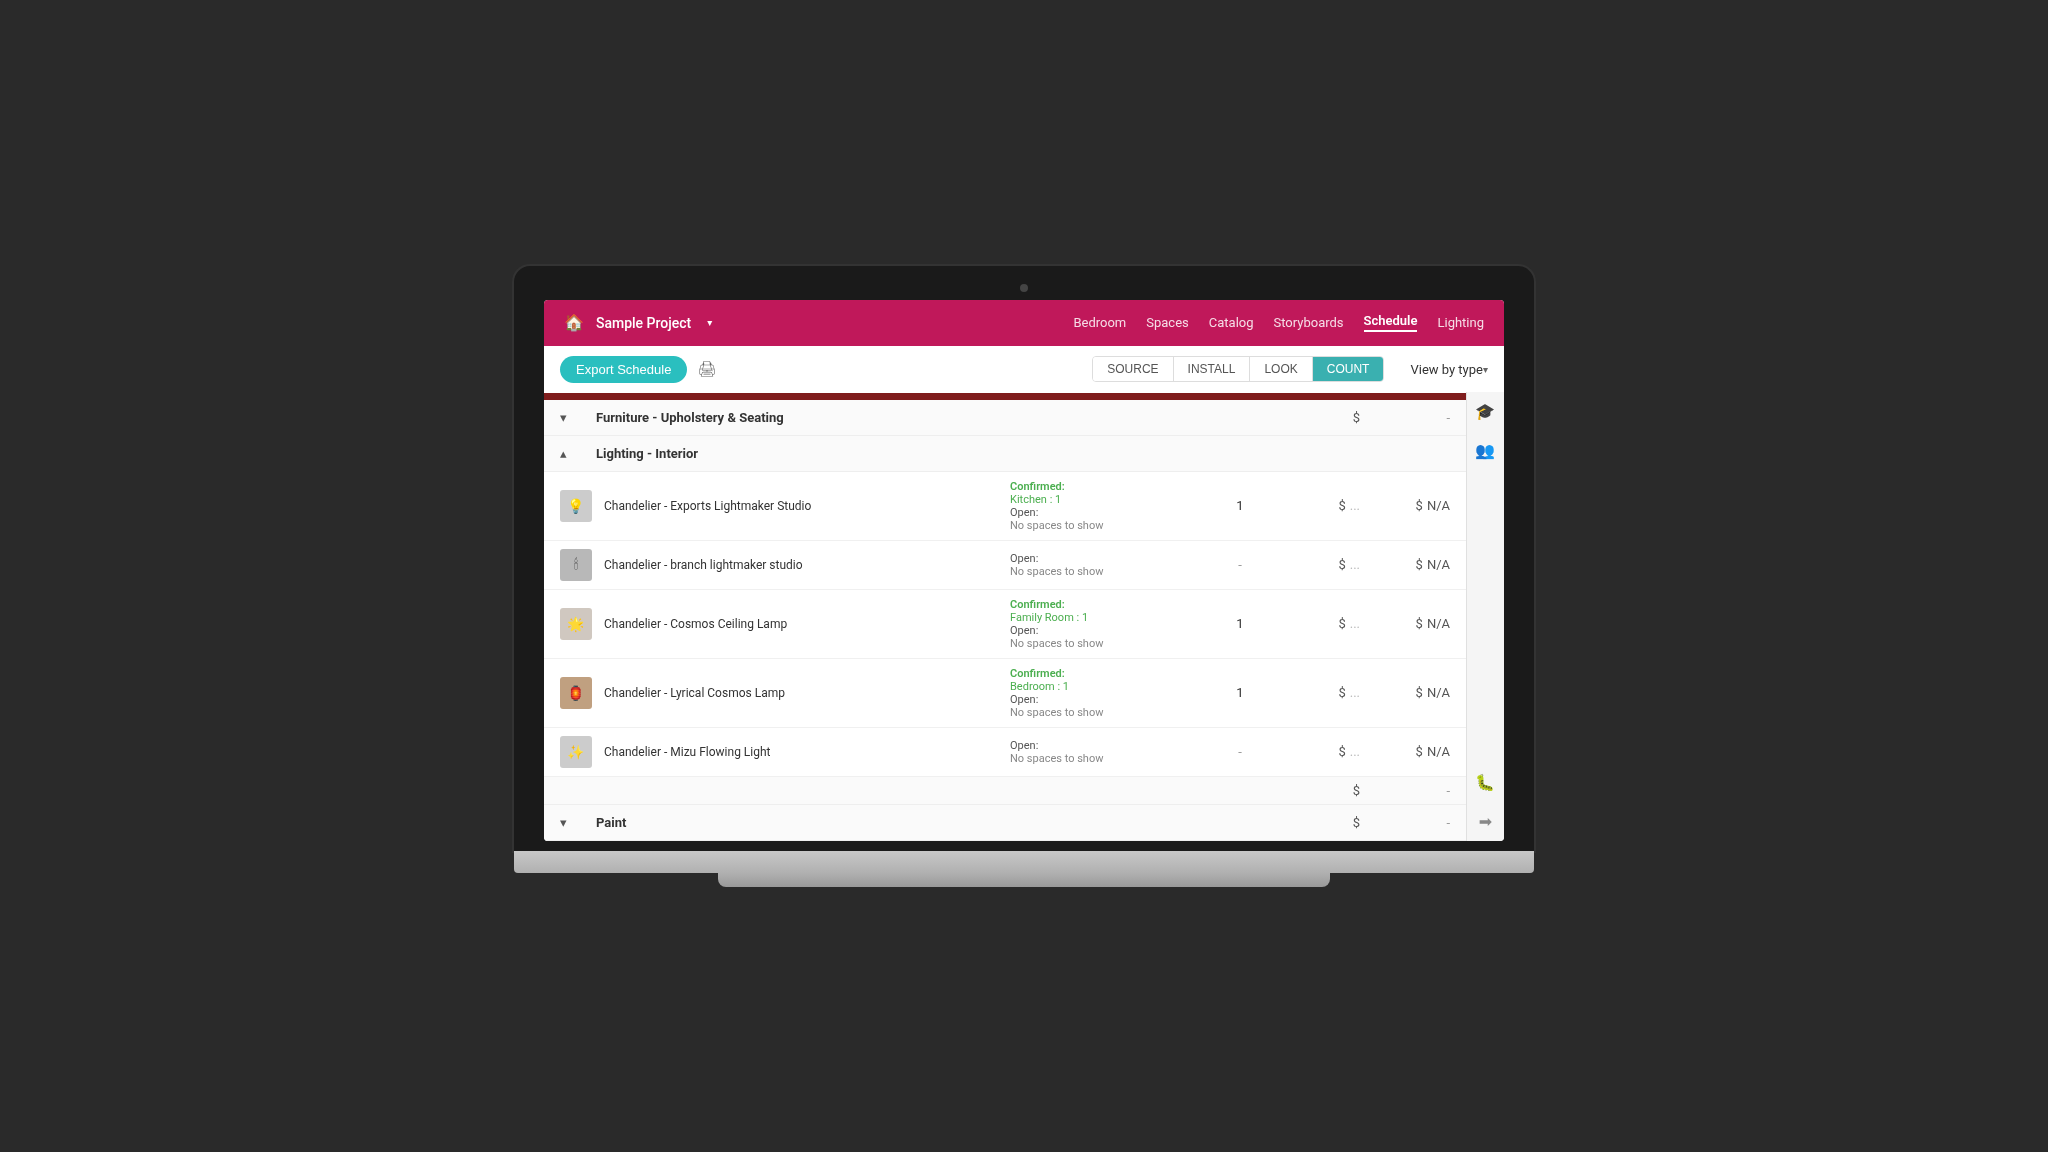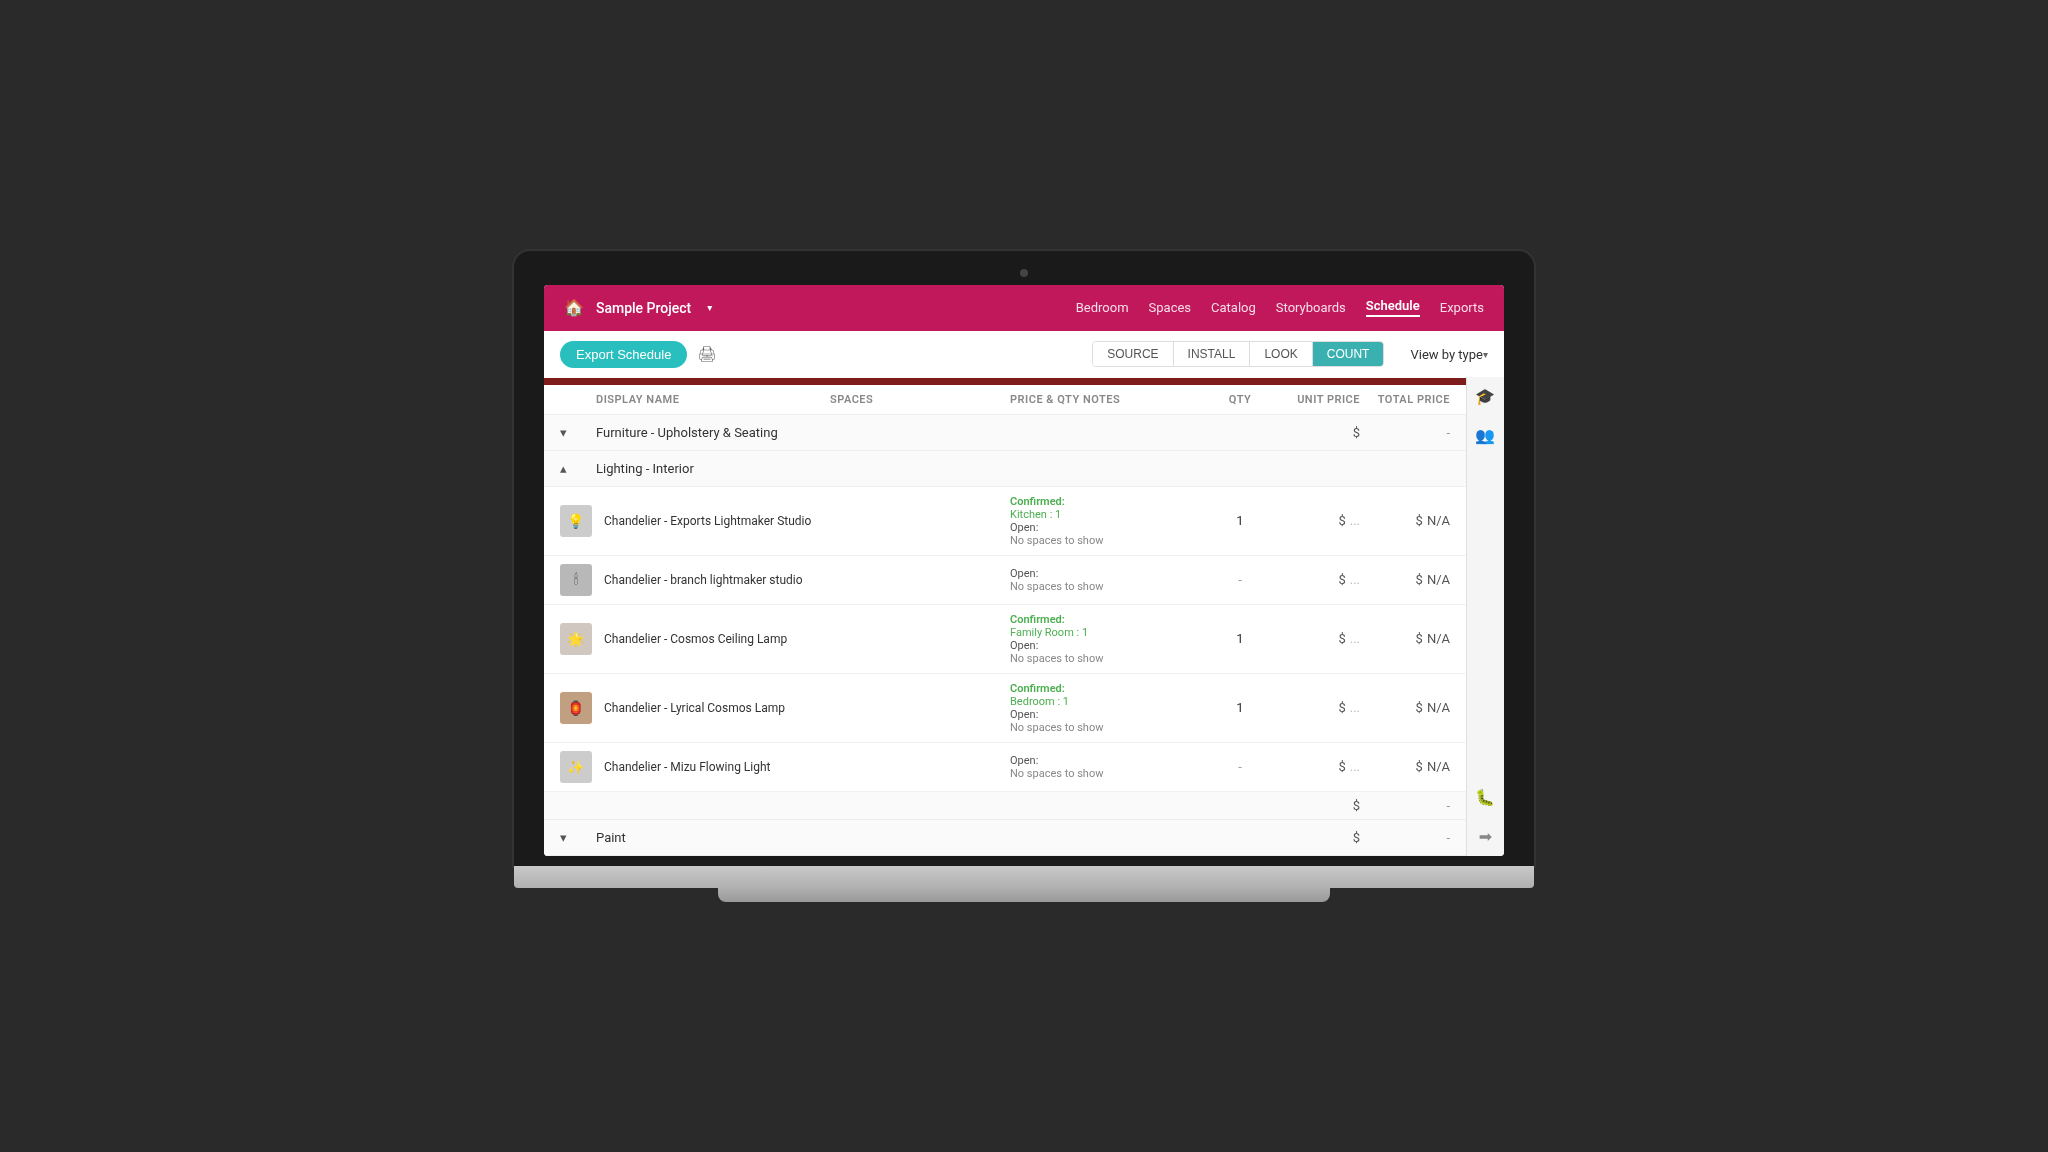--- a/index.html
+++ b/index.html
@@ -205,21 +205,21 @@
     
     .category-row {
       display: grid;
       grid-template-columns: 36px 1fr 180px 200px 60px 90px 90px;
       padding: 10px 16px;
       background: #fafafa;
       border-bottom: 1px solid #eee;
       align-items: center;
     }
     .category-chevron { color: #555; font-size: 13px; cursor: pointer; }
-    .category-name { font-size: 13px; font-weight: 400; color: #333; grid-column: 2; }
+    .category-name { font-size: 13px; font-weight: 700; color: #333; grid-column: 2; }
     .category-price-col { text-align: right; color: #555; font-size: 13px; }
     .category-dash { color: #999; font-size: 13px; text-align: right; }
 
     
     .item-row {
       display: grid;
       grid-template-columns: 36px 1fr 180px 200px 60px 90px 90px;
       padding: 8px 16px;
       border-bottom: 1px solid #f0f0f0;
       align-items: center;
@@ -269,21 +269,21 @@
           <span class="nav-home-icon">🏠</span>
           <span class="nav-project-name">Sample Project</span>
           <span class="nav-dropdown-icon">▾</span>
           <span class="nav-spacer"></span>
           <div class="nav-links">
             <a class="nav-link">Bedroom</a>
             <a class="nav-link">Spaces</a>
             <a class="nav-link">Catalog</a>
             <a class="nav-link">Storyboards</a>
             <a class="nav-link active">Schedule</a>
-            <a class="nav-link">Exports</a>
+            <a class="nav-link">Lighting</a>
           </div>
         </nav>
 
         <div style="display:flex; flex:1; position:relative;">
 
           <div style="flex:1; display:flex; flex-direction:column; overflow:hidden;">
 
             <div class="toolbar">
               <button class="export-btn">Export Schedule</button>
               <button class="print-icon-btn">🖨</button>
@@ -295,29 +295,20 @@
                 <button class="tab active">COUNT</button>
               </div>
               <div class="view-by-type">
                 <span>View by type</span>
                 <span class="view-by-type-chevron">▾</span>
               </div>
             </div>
 
             <div class="table-container">
 
-              <div class="table-header">
-                <div class="col-header"></div>
-                <div class="col-header">Display Name</div>
-                <div class="col-header">Spaces</div>
-                <div class="col-header">Price &amp; Qty Notes</div>
-                <div class="col-header" style="text-align:center;">Qty</div>
-                <div class="col-header right">Unit Price</div>
-                <div class="col-header right">Total Price</div>
-              </div>
 
               <div class="category-row">
                 <span class="category-chevron">▾</span>
                 <span class="category-name">Furniture - Upholstery &amp; Seating</span>
                 <span></span>
                   <span></span>
                   <span></span>
                 <span class="category-price-col">$</span>
                 <span class="category-dash">-</span>
               </div>

